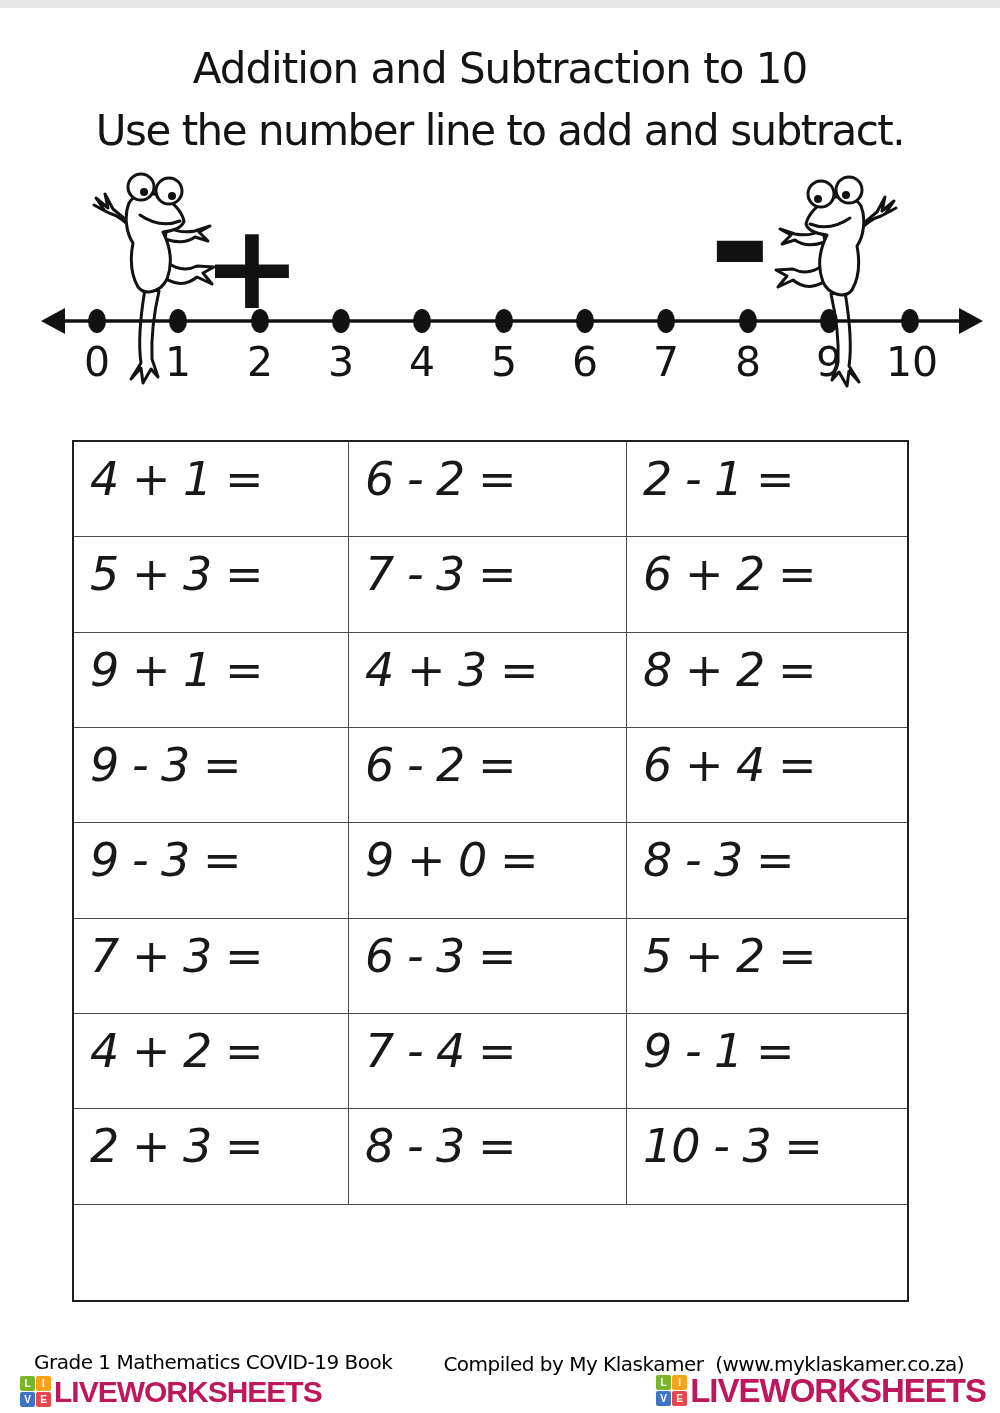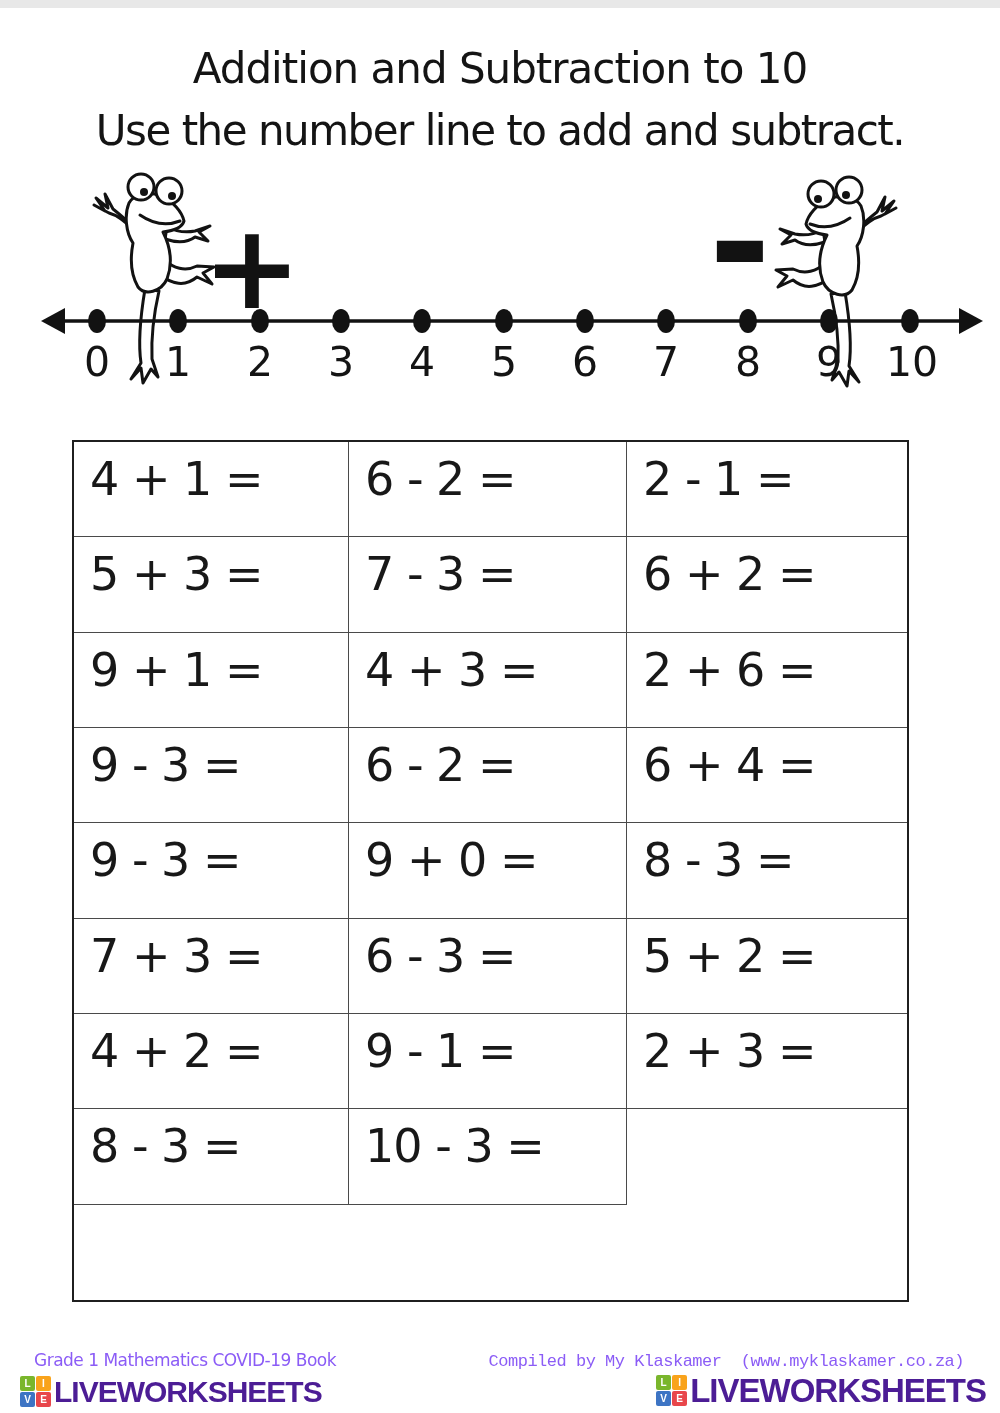--- a/index.html
+++ b/index.html
@@ -31,45 +31,45 @@
   .op-minus{font-size:150px;}
   
   .problems{
     position:absolute;left:72px;top:432px;width:833px;height:858px;
     display:grid;grid-template-columns:275px 278px 280px;grid-template-rows:repeat(9,1fr);
     border:2px solid #1f1f1f;background:#fff;
   }
   .cell{
     border-right:1.5px solid #4a4a4a;border-bottom:1.5px solid #4a4a4a;
     font-size:46px;letter-spacing:-1px;color:#181818;
-    padding:10px 0 0 16px;box-sizing:border-box;
+    padding:10px 0 0 16px;box-sizing:border-box;font-style:italic;
   }
   .cell:nth-child(3n){border-right:none;}
   .cell:nth-child(n+25){border-bottom:none;}
   
   .credit{
-    position:absolute;font-size:17px;letter-spacing:-0.5px;color:#8b5cf6;
+    position:absolute;font-size:20px;letter-spacing:-0.5px;color:#000000;
     white-space:pre;
   }
   .credit-left{left:34px;top:1342px;}
-  .credit-right{right:36px;top:1344px;font-family:Liberation Mono, monospace;}
+  .credit-right{right:36px;top:1344px;}
   .lw-logo{position:absolute;display:flex;align-items:center;gap:3px;}
   .lw-logo-left{left:20px;top:1368px;}
   .lw-logo-right{right:14px;top:1366px;}
   .lw-tiles{display:grid;grid-template-columns:15px 15px;grid-template-rows:15px 15px;gap:1px;}
   .lw-tile{
     display:flex;align-items:center;justify-content:center;border-radius:2px;
     color:#fff;font-family:"Liberation Sans",sans-serif;font-weight:bold;font-size:10px;line-height:1;
   }
   .tile-l{background:#7ab62c;}
   .tile-i{background:#f9a31b;}
   .tile-v{background:#3d74c4;}
   .tile-e{background:#e8464b;}
   .lw-word{
-    font-family:"Liberation Sans",sans-serif;font-weight:bold;color:#4c1d95;
+    font-family:"Liberation Sans",sans-serif;font-weight:bold;color:#be185d;
     letter-spacing:-1px;line-height:1;text-align:center;
   }
   .lw-logo-left .lw-word{font-size:30px;}
   .lw-logo-right .lw-word{font-size:33px;}
 </style>
 </head>
 <body>
 
 <div class="page">
 
@@ -142,31 +142,32 @@
 
   <div class="problems">
     <div class="cell">4 + 1 =</div>
     <div class="cell">6 - 2 =</div>
     <div class="cell">2 - 1 =</div>
     <div class="cell">5 + 3 =</div>
     <div class="cell">7 - 3 =</div>
     <div class="cell">6 + 2 =</div>
     <div class="cell">9 + 1 =</div>
     <div class="cell">4 + 3 =</div>
-    <div class="cell">2 + 6 =</div>
+    <div class="cell">8 + 2 =</div>
     <div class="cell">9 - 3 =</div>
     <div class="cell">6 - 2 =</div>
     <div class="cell">6 + 4 =</div>
     <div class="cell">9 - 3 =</div>
     <div class="cell">9 + 0 =</div>
     <div class="cell">8 - 3 =</div>
     <div class="cell">7 + 3 =</div>
     <div class="cell">6 - 3 =</div>
     <div class="cell">5 + 2 =</div>
     <div class="cell">4 + 2 =</div>
+    <div class="cell">7 - 4 =</div>
     <div class="cell">9 - 1 =</div>
     <div class="cell">2 + 3 =</div>
     <div class="cell">8 - 3 =</div>
     <div class="cell">10 - 3 =</div>
   </div>
 
   <div class="credit credit-left">Grade 1 Mathematics COVID-19 Book</div>
   <div class="credit credit-right">Compiled by My Klaskamer  (www.myklaskamer.co.za)</div>
 
   <div class="lw-logo lw-logo-left">

